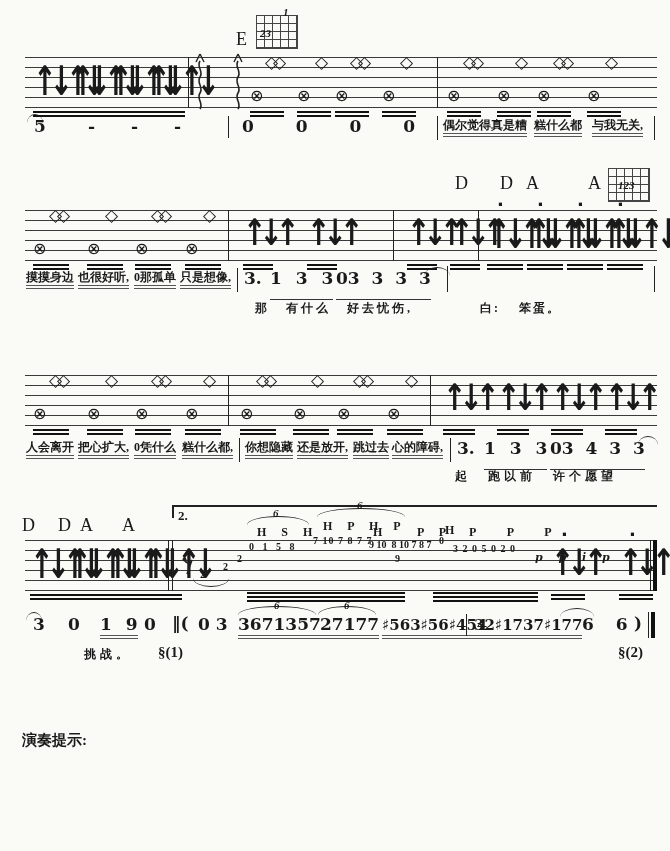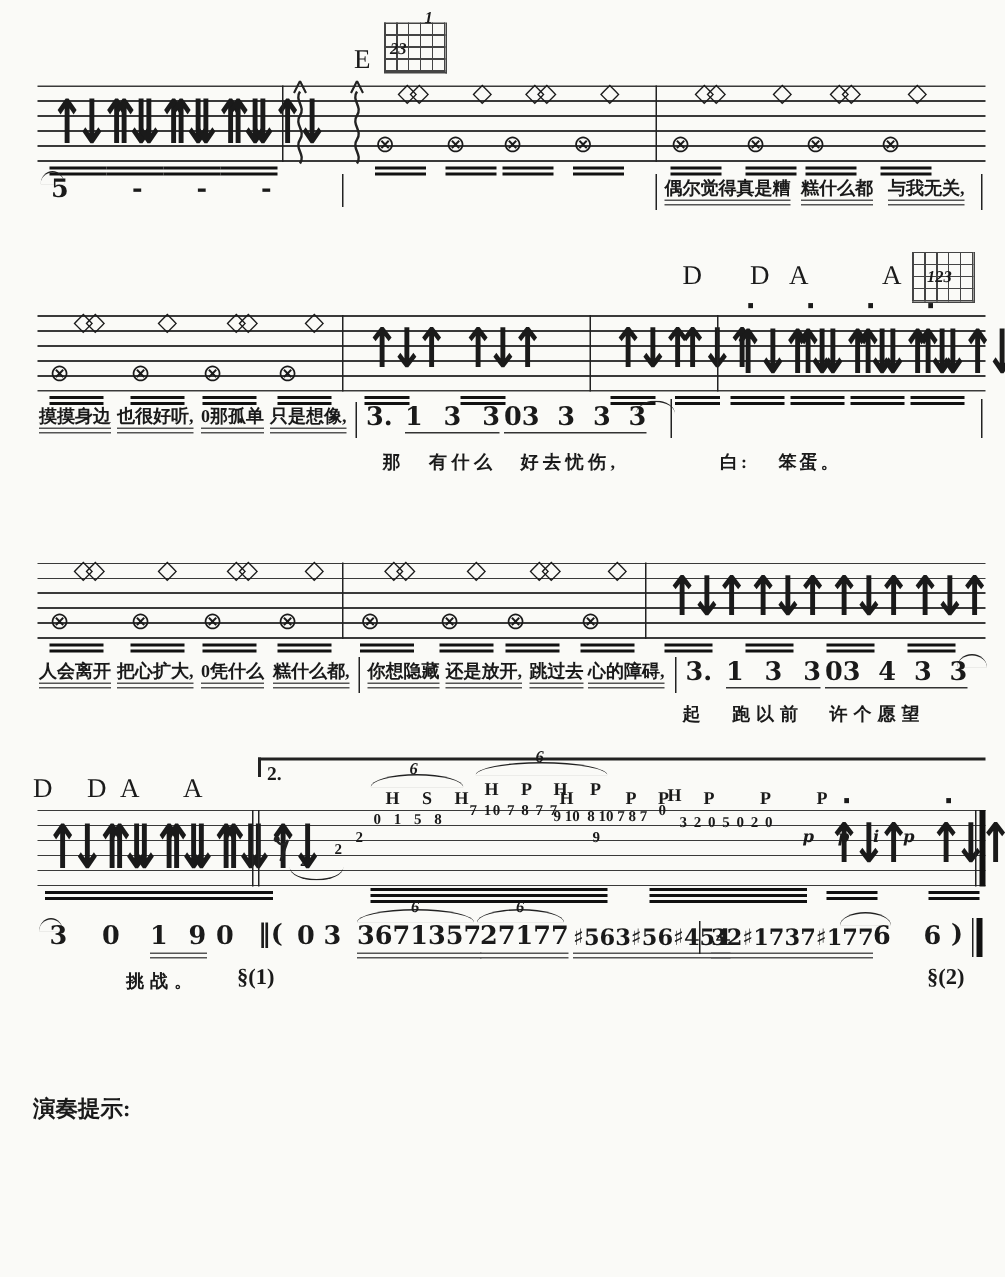--- a/index.html
+++ b/index.html
@@ -19,21 +19,21 @@
   .dia{font-family:"DejaVu Sans",sans-serif;font-size:17px;font-weight:bold;letter-spacing:-5px;}
   .mut{font-family:"DejaVu Sans",sans-serif;font-size:16px;}
   .dot{font-family:"DejaVu Sans",sans-serif;font-size:18px;font-weight:bold;}
   .beam{position:absolute;height:2px;background:#111;box-shadow:0 4px 0 #111;}
   .beam3{position:absolute;height:2px;background:#111;box-shadow:0 4px 0 #111,0 8px 0 #111;}
   
   .jp{font-family:"DejaVu Serif",serif;font-weight:700;font-size:17px;}
   .jps{font-family:"DejaVu Serif",serif;font-weight:700;font-size:15px;}
   .lyr{font-weight:700;font-size:12px;}
   .dblu{border-bottom:4px double #555;padding-bottom:2px;}
-  .uline{border-bottom:1.5px solid #333;padding-bottom:1px;}
+  .uline{border-bottom:1.5px solid #333;padding-bottom:12px;}
   .arc{position:absolute;border-top:1.5px solid #222;border-radius:50%/100% 100% 0 0;height:8px;}
   .arcdn{position:absolute;border-bottom:1.5px solid #222;border-radius:50%/0 0 100% 100%;height:8px;}
   
   .tech{font-weight:700;font-size:12px;letter-spacing:6px;}
   .tab{font-weight:700;font-size:10px;letter-spacing:3px;}
   .fing{font-style:italic;font-family:"DejaVu Serif",serif;font-weight:700;font-size:11px;letter-spacing:6px;margin-top:30px;}
   .tup{font-style:italic;font-weight:700;font-size:11px;}
   .chordlbl{font-size:18px;font-family:"Liberation Serif",serif;}
   .grid{position:absolute;width:41px;height:33px;border-right:1px solid #444;border-bottom:1px solid #444;
         background-image:repeating-linear-gradient(to right,#444 0 1px,transparent 1px 8px),
@@ -100,20 +100,21 @@
     <div class="beam" style="left:512px;top:54px;width:34px"></div>
     <div class="beam" style="left:562px;top:54px;width:34px"></div>
   </div>
 
   <div class="arc" style="left:27px;top:114px;width:16px"></div>
   <span class="g jp" style="left:34px;top:118px">5</span>
   <span class="g jp" style="left:88px;top:118px">-</span>
   <span class="g jp" style="left:131px;top:118px">-</span>
   <span class="g jp" style="left:174px;top:118px">-</span>
   <div class="vline" style="left:228px;top:116px;height:22px"></div>
+  <span class="g jp" style="left:242px;top:118px;word-spacing:36px">0 0 0 0</span>
   <div class="vline" style="left:437px;top:116px;height:24px"></div>
   <span class="g lyr dblu" style="left:443px;top:119px">偶尔觉得真是糟</span>
   <span class="g lyr dblu" style="left:534px;top:119px">糕什么都</span>
   <span class="g lyr dblu" style="left:592px;top:119px">与我无关,</span>
   <div class="vline" style="left:654px;top:116px;height:24px"></div>
 
   <span class="g chordlbl" style="left:455px;top:174px">D</span>
   <span class="g chordlbl" style="left:500px;top:174px">D</span>
   <span class="g chordlbl" style="left:526px;top:174px">A</span>
   <span class="g chordlbl" style="left:588px;top:174px">A</span>

